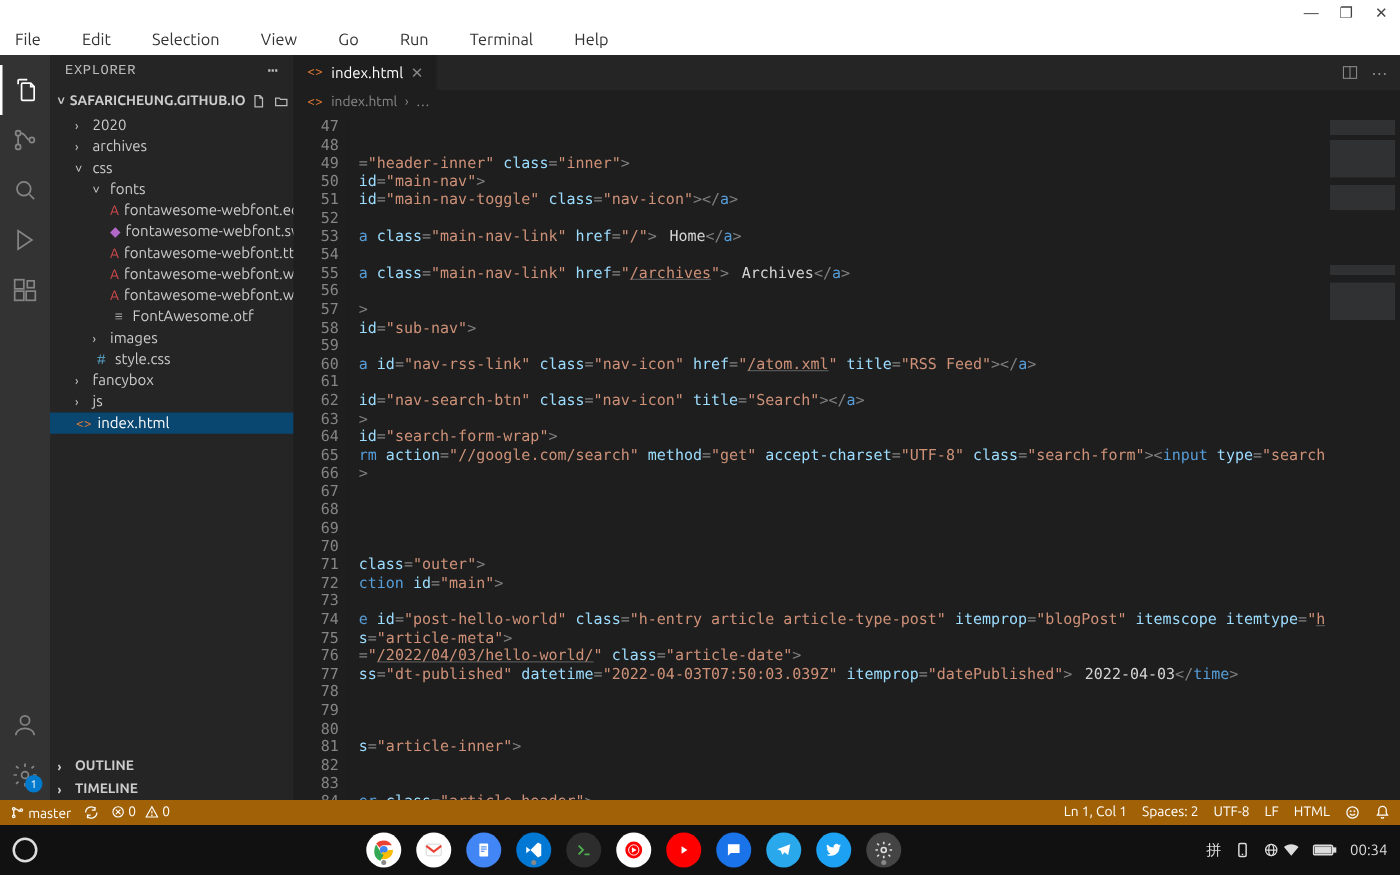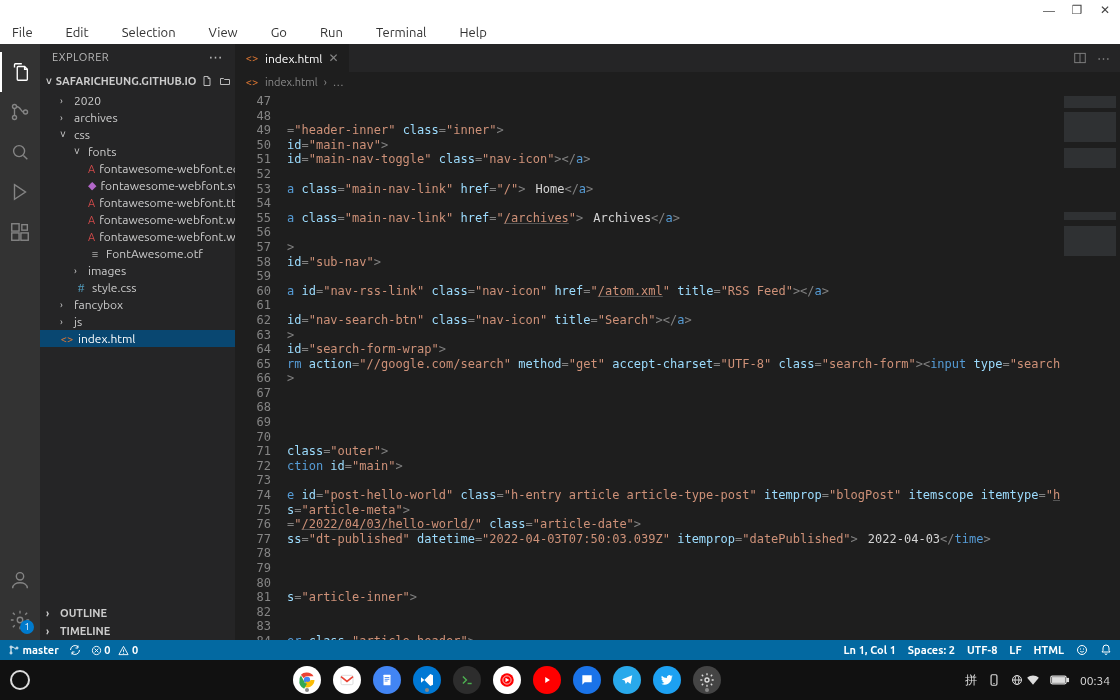--- a/index.html
+++ b/index.html
@@ -20,21 +20,21 @@
   
   .activitybar { width: 40px; background: #333333; display: flex; flex-direction: column; align-items: center; padding-top: 8px; color: #858585; }
   .activitybar .ab-icon { width: 40px; height: 40px; display:flex; align-items:center; justify-content:center; position:relative; }
   .activitybar .ab-icon.active { color: #fff; }
   .activitybar .ab-icon.active::before { content:""; position:absolute; left:0; top:0; bottom:0; width:2px; background:#fff; }
   .activitybar .spacer { flex:1; }
   .ab-badge { position:absolute; bottom:6px; right:6px; background:#007acc; color:#fff; border-radius:7px; font-size:9px; min-width:14px; height:14px; display:flex; align-items:center; justify-content:center; padding:0 3px; }
 
   
   .sidebar { width: 195px; background:#252526; display:flex; flex-direction:column; color:#ccc; font-size:12px; }
-  .sidebar-header { height:26px; display:flex; align-items:center; justify-content:space-between; padding:0 12px; color:#bbb; font-size:11px; letter-spacing:0.5px; }
+  .sidebar-header { height:26px; display:flex; align-items:center; justify-content:space-between; padding:0 12px; color:#bbb; font-size:11px; letter-spacing:0.5px;font-family:Liberation Mono, monospace; }
   .sidebar-header .dots { font-size:14px; }
   .sidebar-section-title { height:22px; display:flex; align-items:center; padding:0 6px; gap:4px; font-weight:bold; font-size:11px; color:#ccc; }
   .sidebar-section-title .title-icons { margin-left:auto; display:flex; gap:6px; color:#bbb; }
   .filetree { flex:1; overflow:hidden; }
   .tree-row { height:17px; display:flex; align-items:center; padding-left:8px; gap:4px; color:#ccc; white-space:nowrap; }
   .tree-row.selected { background:#094771; color:#fff; }
   .indent1 { padding-left: 20px; }
   .indent2 { padding-left: 34px; }
   .indent3 { padding-left: 48px; }
   .chev { width:10px; display:inline-block; color:#ccc; font-size:10px; }
@@ -62,21 +62,21 @@
 
   
   .s-attr { color:#9cdcfe; }
   .s-str  { color:#ce9178; }
   .s-tag  { color:#569cd6; }
   .s-pun  { color:#808080; }
   .s-txt  { color:#d4d4d4;padding-left:10px; }
   .s-lnk  { color:#ce9178; text-decoration: underline; text-decoration-color:#555; }
 
   
-  .statusbar { height:20px; background:#0369a1; color:#fff; display:flex; align-items:center; font-size:11px; padding:0 8px; gap:10px;font-weight:bold; }
+  .statusbar { height:20px; background:#a16207; color:#fff; display:flex; align-items:center; font-size:11px; padding:0 8px; gap:10px; }
   .statusbar .right { margin-left:auto; display:flex; gap:12px; align-items:center; }
 
   
   .taskbar { height:40px; background:#111; display:flex; align-items:center; padding:0 10px; color:#ddd; }
   .tb-left { width:40px; display:flex; align-items:center; justify-content:flex-start; }
   .tb-center { flex:1; display:flex; align-items:center; justify-content:center; gap:12px; }
   .tb-right { display:flex; align-items:center; gap:10px; font-size:12px; color:#ddd; }
   .launcher { width:20px; height:20px; border:2px solid #ddd; border-radius:50%; }
   .tb-icon { width:28px; height:28px; border-radius:50%; display:flex; align-items:center; justify-content:center; font-size:14px; color:#fff; }
   .tb-dot { width:4px; height:4px; border-radius:50%; background:#888; position:absolute; bottom:2px; }

